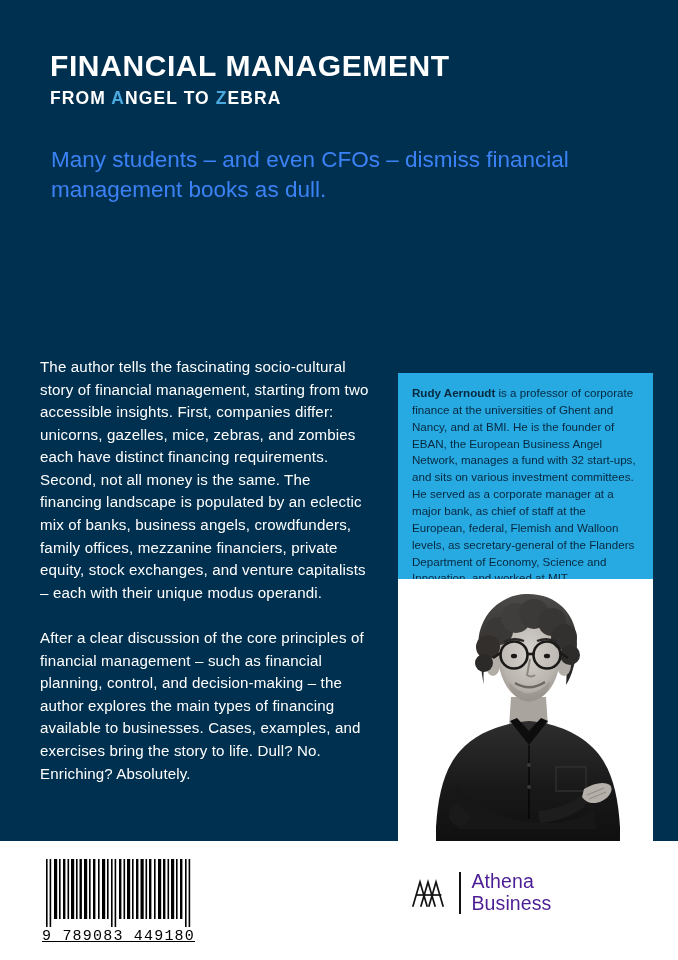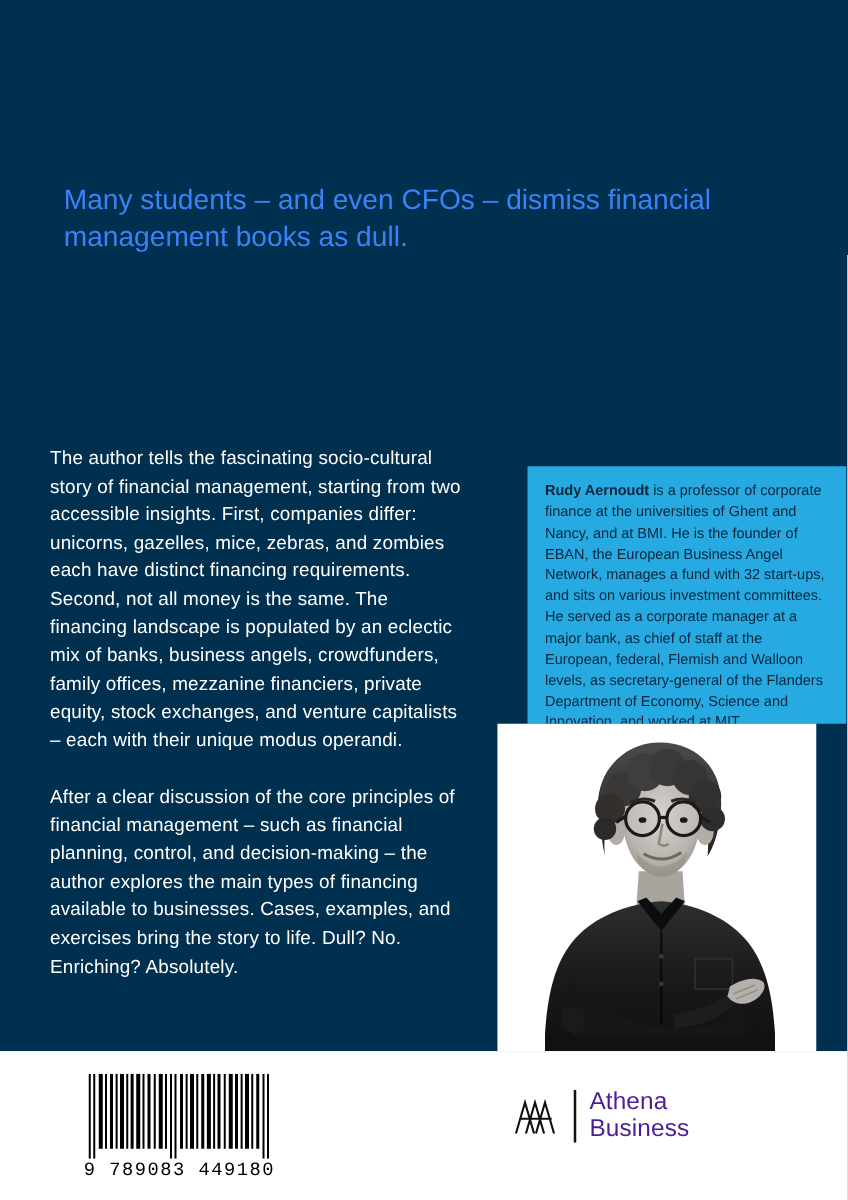--- a/index.html
+++ b/index.html
@@ -94,21 +94,21 @@
     margin: 0;
     letter-spacing: 0.01em;
   }
   .body-copy p + p {
     margin-top: 23px;
   }
 
   
   .bio-box {
     position: absolute;
-    left: 422px;
+    left: 398px;
     top: 373px;
     width: 255px;
     height: 206px;
     background: #27a9e1;
     box-sizing: border-box;
     padding: 12px 14px 10px 14px;
   }
   .bio-box p {
     margin: 0;
     font-size: 11.6px;
@@ -141,23 +141,24 @@
     left: 0;
     top: 841px;
     width: 678px;
     height: 119px;
     background: #ffffff;
   }
 
   
   .barcode-wrap {
     position: absolute;
-    left: 67px;
+    left: 42px;
     top: 18px;
     width: 160px;
+    text-decoration: underline;
   }
   .barcode-bars {
     display: block;
     width: 155px;
     height: 68px;
   }
   .barcode-digits {
     font-family: "Liberation Mono", monospace;
     font-size: 15px;
     letter-spacing: 1.2px;
@@ -194,20 +195,24 @@
     display: block;
   }
 </style>
 </head>
 <body>
 
 <div id="cover">
 
   <div class="navy-panel">
 
+    <div class="title-block">
+      <div class="book-title">FINANCIAL MANAGEMENT</div>
+      <div class="book-subtitle"><span>FROM </span><span class="hl">A</span><span>NGEL TO </span><span class="hl">Z</span><span>EBRA</span></div>
+    </div>
 
     <div class="tagline-block">
       <p class="tagline">Many students – and even CFOs – dismiss financial management books as dull.</p>
     </div>
 
     <div class="body-copy">
       <p>The author tells the fascinating socio-cultural story of financial management, starting from two accessible insights. First, companies differ: unicorns, gazelles, mice, zebras, and zombies each have distinct financing requirements. Second, not all money is the same. The financing landscape is populated by an eclectic mix of banks, business angels, crowdfunders, family offices, mezzanine financiers, private equity, stock exchanges, and venture capitalists – each with their unique modus operandi.</p>
       <p>After a clear discussion of the core principles of financial management – such as financial planning, control, and decision-making – the author explores the main types of financing available to businesses. Cases, examples, and exercises bring the story to life. Dull? No. Enriching? Absolutely.</p>
     </div>
 

